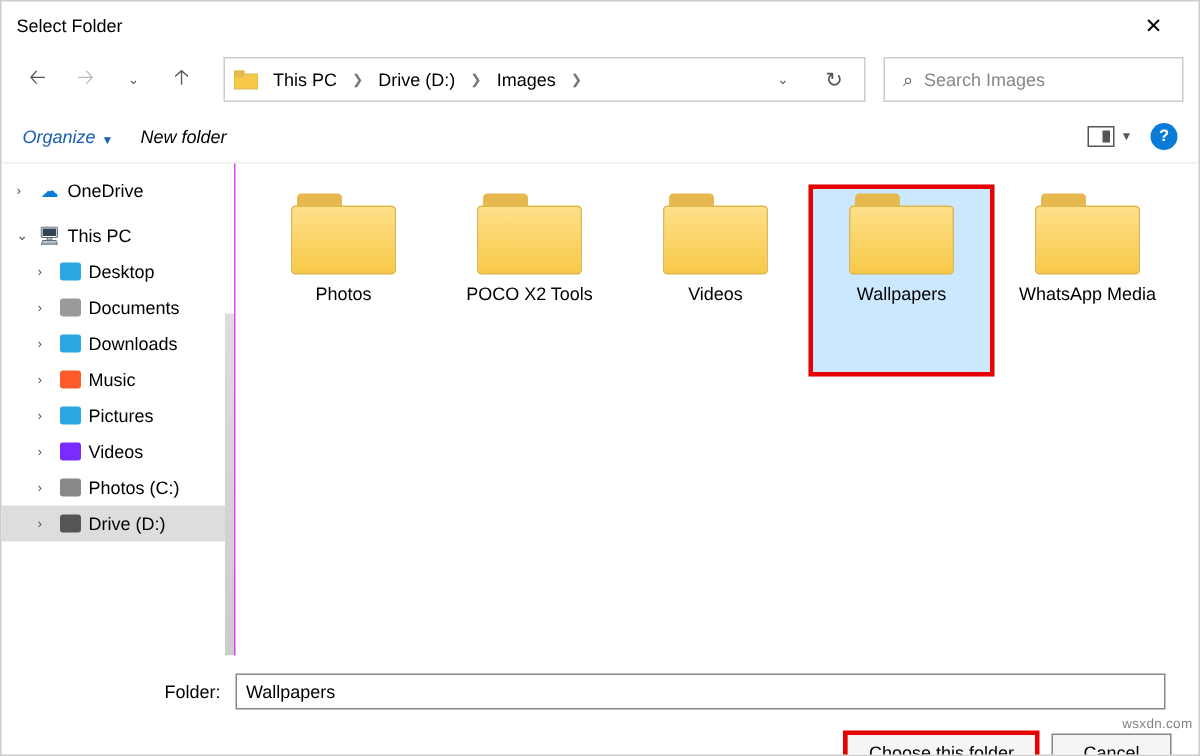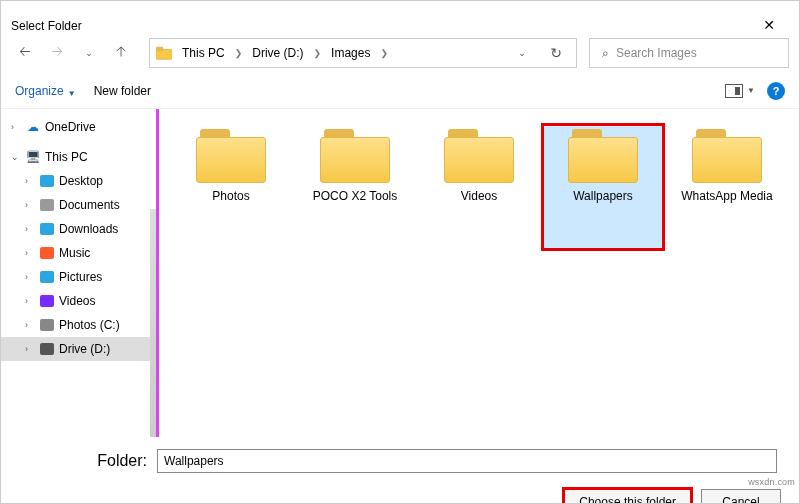--- a/index.html
+++ b/index.html
@@ -1,65 +1,65 @@
 <!DOCTYPE html>
 <html><head>
 <meta charset="utf-8">
 <style>
   * { box-sizing: border-box; font-family: "Segoe UI", Arial, sans-serif; }
   body { margin: 0; width: 800px; height: 504px; background: #fff; font-size: 12px; color: #000; position: relative; overflow: hidden; border: 1px solid #ccc; }
   
   
-  .titlebar { display: flex; align-items: flex-end; height: 32px; padding: 0 10px; }
+  .titlebar { display: flex; align-items: center; height: 32px; padding: 16px 10px; }
   .titlebar .title { flex: 1; font-size: 12px; }
   .titlebar .close { width: 40px; text-align: center; font-size: 14px; cursor: pointer; }
   
   
   .navbar { display: flex; align-items: center; height: 40px; padding: 4px 10px; gap: 4px; }
   .navbtn { width: 28px; height: 28px; display: flex; align-items: center; justify-content: center; color: #555; cursor: pointer; font-size: 14px; }
   .navbtn.disabled { color: #bbb; }
   .addrbar { flex: 1; display: flex; align-items: center; border: 1px solid #ccc; height: 30px; padding: 0 6px; gap: 6px; margin-left: 10px; }
   .addr-folder { width: 18px; height: 14px; }
   .crumb { cursor: pointer; padding: 2px 4px; }
   .chev { color: #777; font-size: 9px; }
   .searchbox { width: 200px; border: 1px solid #ccc; height: 30px; display: flex; align-items: center; padding: 0 8px; color: #888; margin-left: 8px; }
   .searchbox .sicon { margin-left: auto; color: #555; }
   
   
   .toolbar { display: flex; align-items: center; height: 36px; padding: 0 14px; gap: 18px; border-bottom: 1px solid #eee; }
-  .toolbtn { color: #1a5db4; cursor: pointer; display:flex; align-items:flex-end; gap:4px; }
+  .toolbtn { color: #1a5db4; cursor: pointer; display:flex; align-items:flex-end; gap:4px;font-style:italic; }
   .toolbtn.black { color: #000; }
   .tool-right { margin-left: auto; display: flex; gap: 12px; align-items: center; }
   .viewbtn { width:18px; height:14px; border:1px solid #555; display:inline-block; position:relative; }
   .viewbtn::after { content:""; position:absolute; top:2px; bottom:2px; right:2px; width:5px; background:#555; }
   .helpbtn { width:18px; height:18px; border-radius:50%; background:#0a7cd8; color:#fff; display:flex; align-items:center; justify-content:center; font-size:11px; font-weight:bold; }
   
   
   .main { display: flex; height: 328px; }
   .tree { width: 155px; overflow: hidden; padding: 6px 0; font-size:12px; position:relative;}
   .tree-scroll-edge { position:absolute; right:0; top:100px; bottom:0; width:6px; background:linear-gradient(#ddd,#ccc); }
   .tree-item { display: flex; align-items: center; height: 24px; padding: 0 4px 0 10px; gap: 4px; cursor: pointer; }
   .tree-item.lv1 { padding-left: 24px; }
   .tree-item.sel { background: #ddd; }
   .twisty { width:10px; font-size:9px; color:#555; }
   .ticon { width:16px; height:14px; display:inline-flex; align-items:center; justify-content:center; }
   
-  .content { flex:1; border-left: 3px solid #d946ef; padding: 14px 10px; }
+  .content { flex:1; border-left: 1px solid #d946ef; padding: 14px 10px; }
   .grid { display:flex; flex-wrap:wrap; gap:0; }
   .folder-cell { width: 124px; height: 128px; display:flex; flex-direction:column; align-items:center; padding-top:6px; text-align:center; cursor:pointer; }
   .folder-cell.selected { background:#cce8ff; outline:3px solid #e80000; outline-offset:-3px; }
   .folder-icon { width:70px; height:54px; position:relative; margin-bottom:6px; }
   .folder-back { position:absolute; left:4px; top:0; width:30px; height:12px; background:#e6b84e; border-radius:3px 3px 0 0; }
   .folder-front { position:absolute; left:0; top:8px; width:70px; height:46px; background:linear-gradient(#ffe08a,#f7c948); border-radius:3px; border:1px solid #e0b74a; }
   .folder-label { font-size:12px; line-height:1.25; max-width:114px; }
   
   
   .bottom { padding: 8px 16px 0; }
   .folder-row { display:flex; align-items:center; gap:10px; padding: 4px 0 12px; }
-  .folder-row label { width: 130px; text-align: right; font-size:16px; }
+  .folder-row label { width: 130px; text-align: right; font-size:12px; }
   .folder-input { flex:1; max-width: 620px; border:1px solid #888; height:24px; padding:0 6px; font-size:12px; }
   .btn-row { display:flex; justify-content:flex-end; gap:10px; padding: 4px 2px 8px; }
   .btn { height:26px; min-width:80px; padding:0 14px; border:1px solid #888; background:#f5f5f5; cursor:pointer; font-size:12px; }
   .btn.choose { outline:3px solid #e80000; outline-offset:-1px; }
   
   .watermark { position:absolute; right:4px; bottom:16px; font-size:9px; color:#000; opacity:0.5; letter-spacing:0.2px;}
   
   
   .sq { width:14px; height:12px; border-radius:2px; display:inline-block; }
 </style>

